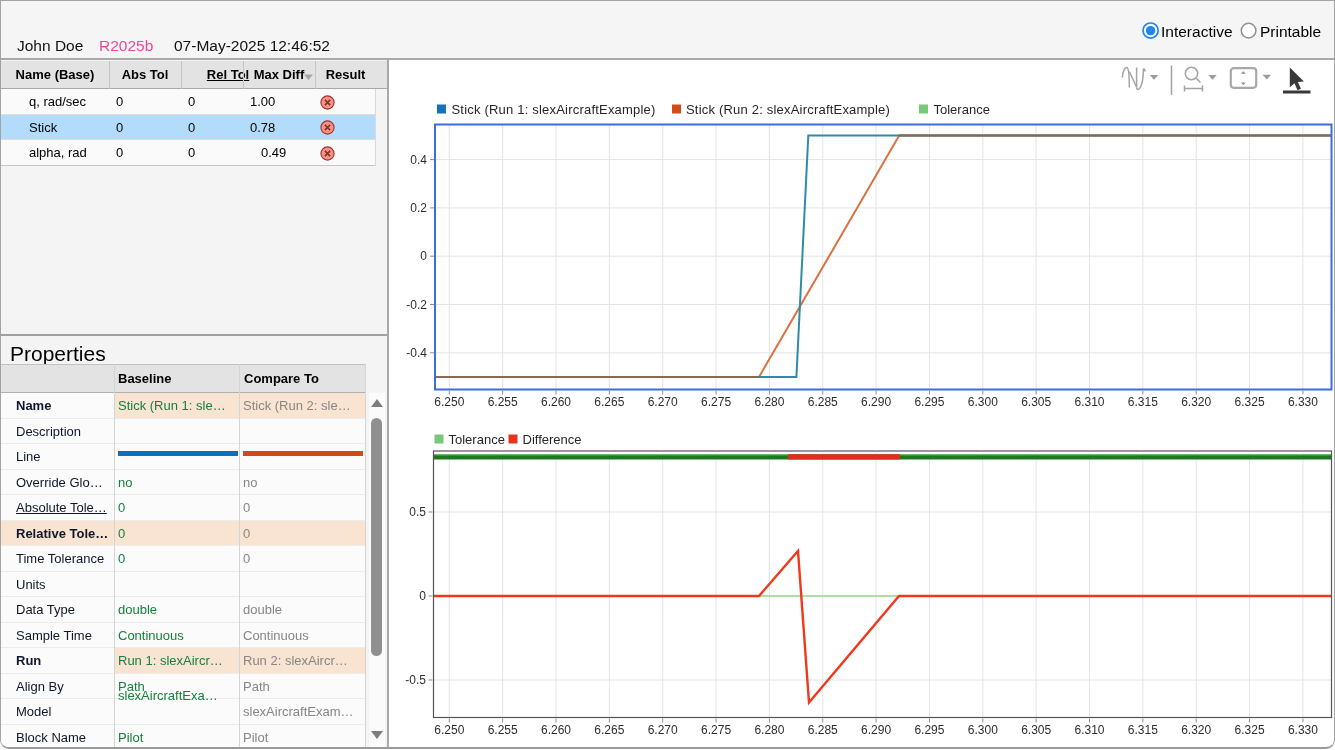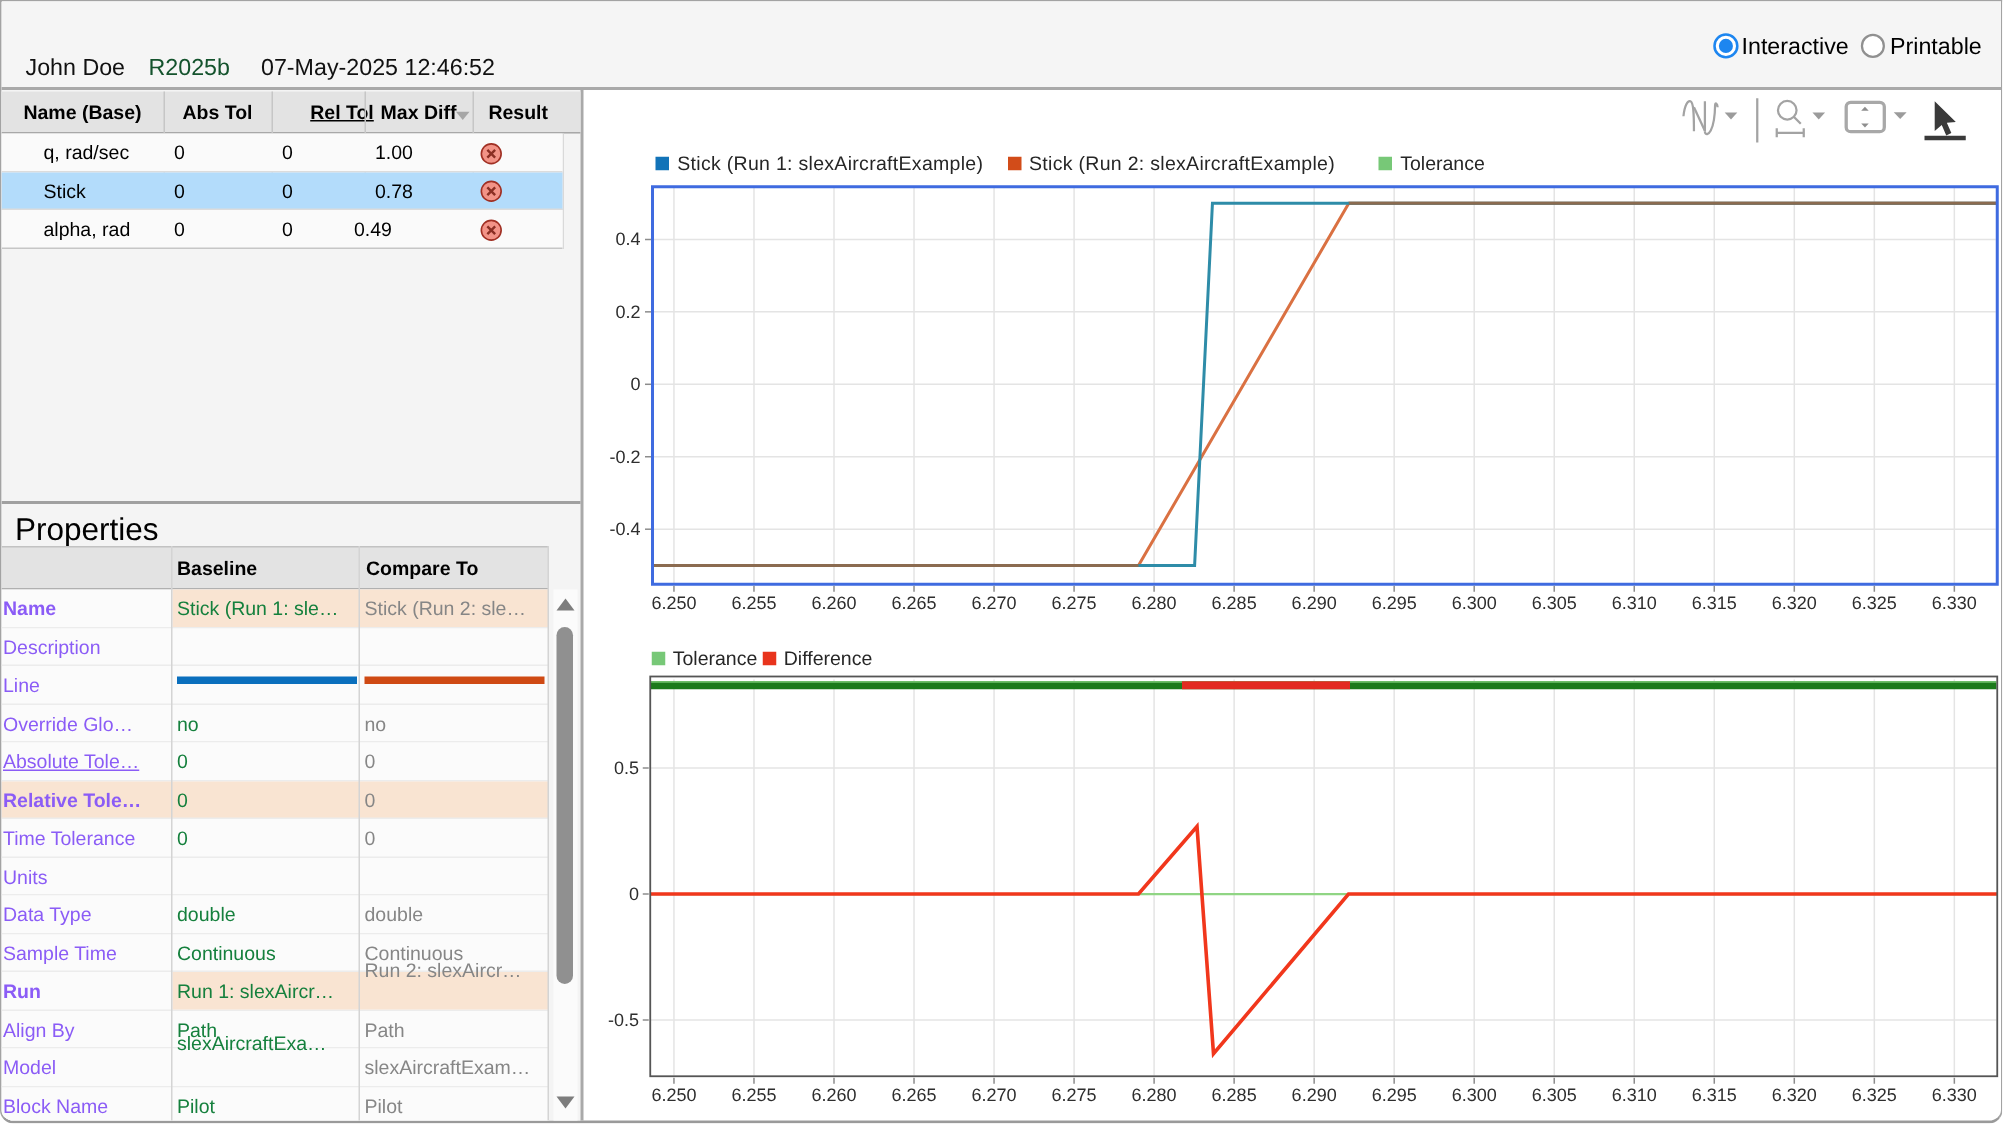--- a/index.html
+++ b/index.html
@@ -4,31 +4,31 @@
 <style>
   html,body{margin:0;padding:0;}
   body{width:1335px;height:750px;overflow:hidden;font-family:"Liberation Sans",sans-serif;background:#fff;}
   .abs{position:absolute;}
   #page{position:relative;width:1333px;height:746px;border:1px solid #a3a3a3;border-bottom:2px solid #9a9a9a;border-radius:0 0 9px 9px;background:#fff;overflow:hidden;}
   .sigh{top:6px;text-align:center;font-weight:bold;color:#000;}
   .colline{top:0;width:1px;height:105px;background:#c6c6c6;}
   .sigrow{left:0;width:374px;height:25.5px;border-bottom:1px solid #dcdcdc;box-sizing:border-box;}
   .errico{left:319px;}
   .prow{left:0;width:365px;height:25.5px;border-bottom:1px solid #ececec;box-sizing:border-box;background:#fbfbfb;}
-  .plab{left:1px;color:#8b5cf6;white-space:nowrap;}
+  .plab{left:15px;color:#0f172a;white-space:nowrap;}
   .pv1{left:117px;color:#15803d;white-space:nowrap;}
   .pv2{left:242px;color:#868686;white-space:nowrap;}
 </style>
 </head>
 <body>
 <div id="page">
 
   <div class="abs" style="left:0;top:0;width:1333px;height:57px;background:#f5f5f5;"></div>
   <div class="abs" style="left:16px;top:36px;font-size:15.5px;color:#111;">John Doe</div>
-  <div class="abs" style="left:98px;top:36px;font-size:15.5px;color:#14532d;">R2025b</div>
+  <div class="abs" style="left:98px;top:36px;font-size:15.5px;color:#ec4899;">R2025b</div>
   <div class="abs" style="left:173px;top:36px;font-size:15.5px;color:#111;">07-May-2025 12:46:52</div>
 
   <svg class="abs" style="left:1140px;top:20px;" width="20" height="20" viewBox="0 0 20 20">
       <circle cx="9.6" cy="9.6" r="7.6" fill="#fff" stroke="#1d86f0" stroke-width="1.7"></circle>
       <circle cx="9.6" cy="9.6" r="4.7" fill="#1d86f0"></circle>
     </svg>
   <div class="abs" style="left:1160px;top:22px;font-size:15.5px;color:#000;">Interactive</div>
   <svg class="abs" style="left:1238px;top:20px;" width="20" height="20" viewBox="0 0 20 20">
       <circle cx="9.6" cy="9.6" r="7.3" fill="#fff" stroke="#909090" stroke-width="1.5"></circle>
     </svg>
@@ -65,21 +65,21 @@
     <div class="abs" style="left:28px;top:58.5px;">Stick</div>
     <div class="abs" style="left:28px;top:84px;">alpha, rad</div>
     <div class="abs" style="left:115px;top:33px;">0</div>
       <div class="abs" style="left:187px;top:33px;">0</div>
       <div class="abs" style="left:249px;top:33px;">1.00</div>
     <div class="abs" style="left:115px;top:58.5px;">0</div>
       <div class="abs" style="left:187px;top:58.5px;">0</div>
       <div class="abs" style="left:249px;top:58.5px;">0.78</div>
     <div class="abs" style="left:115px;top:84px;">0</div>
       <div class="abs" style="left:187px;top:84px;">0</div>
-      <div class="abs" style="left:235px;top:84px;">0.49</div>
+      <div class="abs" style="left:260px;top:84px;">0.49</div>
     <svg class="abs errico" style="top:33.5px;" width="15" height="15" viewBox="0 0 15 15">
         <circle cx="7.5" cy="7.5" r="6.6" fill="#f29387" stroke="#a03024" stroke-width="1.1"></circle>
         <path d="M4.9,4.9 L10.1,10.1 M10.1,4.9 L4.9,10.1" stroke="#8b2f24" stroke-width="1.6"></path>
       </svg>
     <svg class="abs errico" style="top:59px;" width="15" height="15" viewBox="0 0 15 15">
         <circle cx="7.5" cy="7.5" r="6.6" fill="#f29387" stroke="#a03024" stroke-width="1.1"></circle>
         <path d="M4.9,4.9 L10.1,10.1 M10.1,4.9 L4.9,10.1" stroke="#8b2f24" stroke-width="1.6"></path>
       </svg>
     <svg class="abs errico" style="top:84.5px;" width="15" height="15" viewBox="0 0 15 15">
         <circle cx="7.5" cy="7.5" r="6.6" fill="#f29387" stroke="#a03024" stroke-width="1.1"></circle>
@@ -147,21 +147,21 @@
     <div class="abs pv1" style="top:365.5px;">Pilot</div>
 
     <div class="abs pv2" style="top:34px;">Stick (Run 2: sle…</div>
     <div class="abs" style="left:242px;top:87px;width:120px;height:5px;background:#cf4a14;"></div>
     <div class="abs pv2" style="top:110.5px;">no</div>
     <div class="abs pv2" style="top:136px;">0</div>
     <div class="abs pv2" style="top:161.5px;">0</div>
     <div class="abs pv2" style="top:187px;">0</div>
     <div class="abs pv2" style="top:238px;">double</div>
     <div class="abs pv2" style="top:263.5px;">Continuous</div>
-    <div class="abs pv2" style="top:275px;">Run 2: slexAircr…</div>
+    <div class="abs pv2" style="top:289px;">Run 2: slexAircr…</div>
     <div class="abs pv2" style="top:314.5px;">Path</div>
     <div class="abs pv2" style="top:340px;">slexAircraftExam…</div>
     <div class="abs pv2" style="top:365.5px;">Pilot</div>
   </div>
 
   <div class="abs" style="left:368px;top:392px;width:16px;height:356px;background:#fbfbfb;">
     <svg class="abs" style="left:1px;top:5px;" width="14" height="10">
         <path d="M7,1 L13,9 L1,9 Z" fill="#7d7d7d"></path>
       </svg>
     <div class="abs" style="left:2px;top:25px;width:11px;height:238px;background:#909090;border-radius:6px;"></div>

